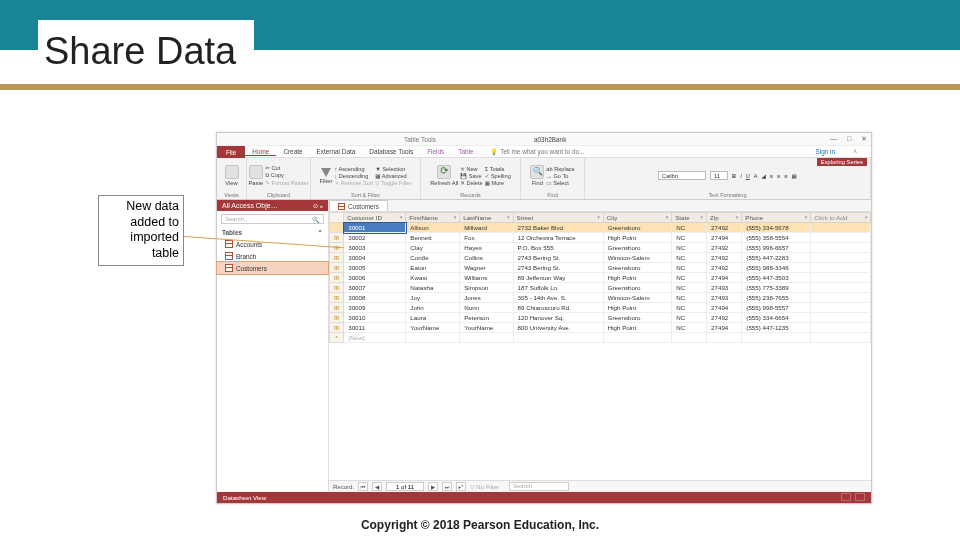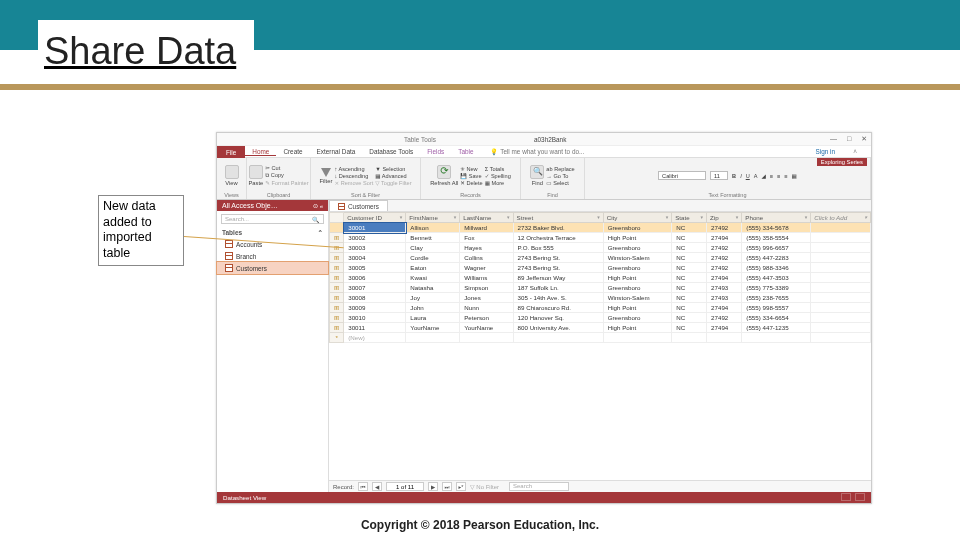--- a/index.html
+++ b/index.html
@@ -1,26 +1,26 @@
 <!DOCTYPE html>
 <html><head>
 <meta charset="utf-8">
 <style>
   * { box-sizing: border-box; margin: 0; padding: 0; }
   body { width: 960px; height: 540px; font-family: "Segoe UI", Arial, sans-serif; background: #fff; overflow: hidden; position: relative; }
 
   
   .slide-header { position: relative; }
   .teal-band { background: #178595; height: 50px; }
-  .title-box { position: absolute; top: 20px; left: 38px; background: #fff; padding: 10px 18px 6px 6px; text-decoration: underline; }
+  .title-box { position: absolute; top: 20px; left: 38px; background: #fff; padding: 10px 18px 6px 6px; }
   .title-box h1 { font-family: Arial, sans-serif; font-size: 38px; font-weight: 400; color: #222; }
   .rule { height: 6px; background: #b9975b; margin-top: 34px; }
 
   
-  .callout-box { position: absolute; top: 195px; left: 98px; width: 86px; background: #fff; border: 1px solid #888; text-align: left; font-size: 12.5px; line-height: 1.25; padding: 3px 4px; z-index: 3; }
+  .callout-box { position: absolute; top: 195px; left: 98px; width: 86px; background: #fff; border: 1px solid #888; text-align: right; font-size: 12.5px; line-height: 1.25; padding: 3px 4px; z-index: 3; }
   .callout-line { position: absolute; top: 236px; left: 184px; width: 160px; height: 1px; background: #d4a24a; transform: rotate(4deg); transform-origin: left center; z-index: 2; }
 
   
   .access { position: absolute; top: 132px; left: 216px; width: 656px; height: 372px; border: 1px solid #ccc; background: #fff; box-shadow: 0 0 2px rgba(0,0,0,.18); font-size: 6.4px; color: #333; }
 
   
   .titlebar { height: 13px; background: #f9f9f9; display: flex; align-items: center; position: relative; border-bottom: 1px solid #eee; }
   .titlebar .ctx { position: absolute; left: 50%; transform: translateX(-140px); color: #777; }
   .titlebar .doc { position: absolute; left: 50%; transform: translateX(-10px); color: #444; }
   .win-controls { position: absolute; right: 4px; display: flex; gap: 10px; color: #666; font-size: 7px; }

